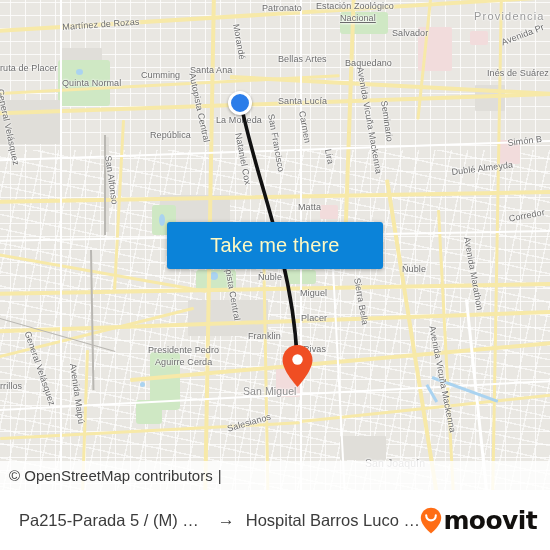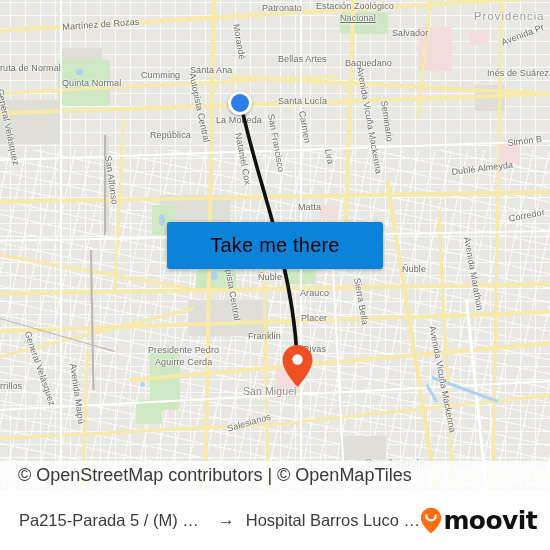--- a/index.html
+++ b/index.html
@@ -58,31 +58,31 @@
     position:absolute;left:228px;top:91px;width:24px;height:24px;border-radius:50%;
     background:#2b7de9;border:3px solid #ffffff;box-sizing:border-box;
     box-shadow:0 1px 3px rgba(0,0,0,.35);
   }
   .dest-marker{position:absolute;left:281px;top:344px;width:33px;height:44px;}
 
   
   .cta{
     position:absolute;left:167px;top:222px;width:216px;height:47px;
     background:#0b83d9;border:none;border-radius:3px;
-    color:#000000;font-size:20px;font-family:"Liberation Sans","DejaVu Sans",sans-serif;
+    color:#fef9c3;font-size:20px;font-family:"Liberation Sans","DejaVu Sans",sans-serif;
     display:flex;align-items:center;justify-content:center;
     box-shadow:0 1px 4px rgba(0,0,0,.3);cursor:pointer;letter-spacing:.2px;
   }
 
   
   .attribution{
     position:absolute;left:0;top:461px;width:550px;height:29px;
     background:rgba(255,255,255,.82);
     display:flex;align-items:center;
-    font-size:18px;color:#3a3a3a;padding-left:18px;box-sizing:border-box;
+    font-size:15px;color:#3a3a3a;padding-left:9px;box-sizing:border-box;
   }
   .attribution .sep{padding:0 5px;color:#3a3a3a;}
   .attr-link{color:#3a3a3a;text-decoration:none;}
 
   
   .footer{
     position:absolute;left:0;top:490px;width:550px;height:60px;background:#fff;
     display:flex;align-items:center;
   }
   .route-text{
@@ -170,21 +170,21 @@
       <div class="water" style="left:430px;top:388px;width:70px;height:2.5px;transform:rotate(20deg);border-radius:0;"></div>
       <div class="water" style="left:422px;top:392px;width:20px;height:2.5px;transform:rotate(60deg);border-radius:0;"></div>
 
       <div class="rail" style="left:90px;top:250px;width:1.8px;height:140px;transform:rotate(-1deg);"></div>
       <div class="rail" style="left:104px;top:135px;width:1.6px;height:100px;"></div>
       <div class="rail" style="left:0px;top:318px;width:120px;height:1.4px;transform:rotate(16deg);"></div>
     </div>
 
     <div id="map-labels">
         <div class="lbl" style="left: 62px; top: 22px; transform: rotate(-4deg); transform-origin: 0px 0px;">Martínez de Rozas</div>
-        <div class="lbl" style="left: 0px; top: 63px; transform-origin: 0px 0px;">ruta de Normal</div>
+        <div class="lbl" style="left: 0px; top: 63px; transform-origin: 0px 0px;">ruta de Placer</div>
         <div class="lbl" style="left: 62px; top: 78px; transform-origin: 0px 0px;">Quinta Normal</div>
         <div class="lbl" style="left: 141px; top: 70px; transform-origin: 0px 0px;">Cumming</div>
         <div class="lbl" style="left: 190px; top: 65px; transform-origin: 0px 0px;">Santa Ana</div>
         <div class="lbl" style="left: 262px; top: 3px; transform-origin: 0px 0px;">Patronato</div>
         <div class="lbl" style="left: 316px; top: 1px; transform-origin: 0px 0px;">Estación Zoológico</div>
         <div class="lbl" style="left: 340px; top: 13px; transform-origin: 0px 0px; text-decoration: underline;">Nacional</div>
         <div class="lbl" style="left: 392px; top: 28px; transform-origin: 0px 0px;">Salvador</div>
         <div class="lbl big" style="left: 474px; top: 10px; transform-origin: 0px 0px;">Providencia</div>
         <div class="lbl" style="left: 500px; top: 38px; transform: rotate(-21deg); transform-origin: 0px 0px;">Avenida Pr</div>
         <div class="lbl" style="left: 278px; top: 54px; transform-origin: 0px 0px;">Bellas Artes</div>
@@ -203,21 +203,21 @@
         <div class="lbl" style="left: 389px; top: 100px; transform: rotate(82deg); transform-origin: 0px 0px;">Seminario</div>
         <div class="lbl" style="left: 507px; top: 138px; transform: rotate(-7deg); transform-origin: 0px 0px;">Simón B</div>
         <div class="lbl" style="left: 451px; top: 167px; transform: rotate(-7deg); transform-origin: 0px 0px;">Dublé Almeyda</div>
         <div class="lbl" style="left: 508px; top: 214px; transform: rotate(-11deg); transform-origin: 0px 0px;">Corredor</div>
         <div class="lbl" style="left: 298px; top: 202px; transform-origin: 0px 0px;">Matta</div>
         <div class="lbl" style="left: 113px; top: 155px; transform: rotate(82deg); transform-origin: 0px 0px;">San Alfonso</div>
         <div class="lbl" style="left: 5px; top: 88px; transform: rotate(78deg); transform-origin: 0px 0px;">General Velásquez</div>
         <div class="lbl" style="left: 472px; top: 236px; transform: rotate(80deg); transform-origin: 0px 0px;">Avenida Marathon</div>
         <div class="lbl" style="left: 402px; top: 264px; transform-origin: 0px 0px;">Ñuble</div>
         <div class="lbl" style="left: 258px; top: 272px; transform-origin: 0px 0px;">Ñuble</div>
-        <div class="lbl" style="left: 300px; top: 288px; transform-origin: 0px 0px;">Arauco</div>
+        <div class="lbl" style="left: 300px; top: 288px; transform-origin: 0px 0px;">Miguel</div>
         <div class="lbl" style="left: 301px; top: 313px; transform-origin: 0px 0px;">Placer</div>
         <div class="lbl" style="left: 303px; top: 344px; transform-origin: 0px 0px;">Rivas</div>
         <div class="lbl" style="left: 362px; top: 277px; transform: rotate(80deg); transform-origin: 0px 0px;">Sierra Bella</div>
         <div class="lbl" style="left: 248px; top: 331px; transform-origin: 0px 0px;">Franklin</div>
         <div class="lbl" style="left: 230px; top: 250px; transform: rotate(80deg); transform-origin: 0px 0px;">Autopista Central</div>
         <div class="lbl" style="left: 148px; top: 345px; transform-origin: 0px 0px;">Presidente Pedro</div>
         <div class="lbl" style="left: 155px; top: 357px; transform-origin: 0px 0px;">Aguirre Cerda</div>
         <div class="lbl area" style="left: 243px; top: 385px; transform-origin: 0px 0px;">San Miguel</div>
         <div class="lbl" style="left: 0px; top: 381px; transform-origin: 0px 0px;">rrillos</div>
         <div class="lbl" style="left: 32px; top: 330px; transform: rotate(71deg); transform-origin: 0px 0px;">General Velásquez</div>
@@ -240,21 +240,20 @@
       </svg>
     </div>
 
     <button class="cta">
       <span>Take me there</span>
     </button>
 
     <div class="attribution">
       <a class="attr-link" href="#">© OpenStreetMap contributors</a>
       <span class="sep">|</span>
-      <a class="attr-link" href="#">© OpenMapTiles</a>
     </div>
   </div>
 
   <div class="footer">
     <div class="route-text">
       <span class="rt-from">Pa215-Parada 5 / (M) La…</span>
       <span class="rt-arrow">→</span>
       <span class="rt-to">Hospital Barros Luco - …</span>
     </div>
     <div class="moovit">

